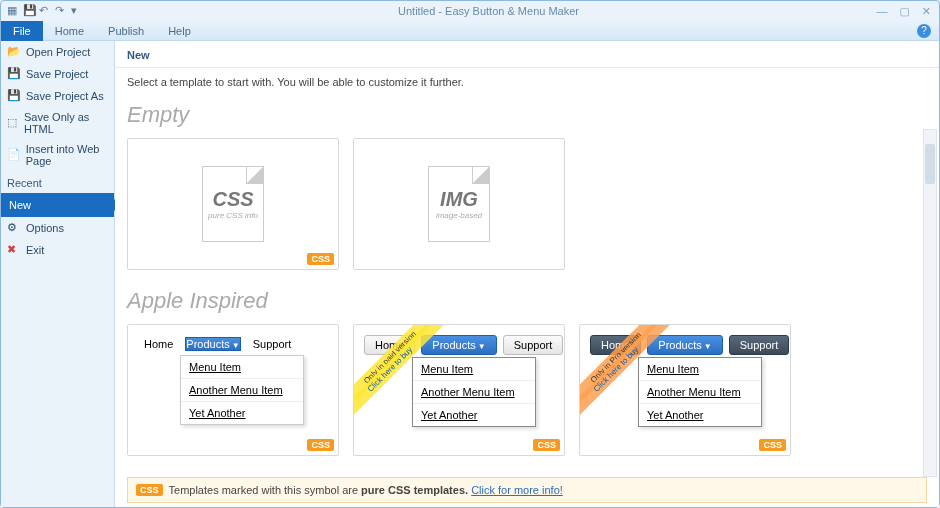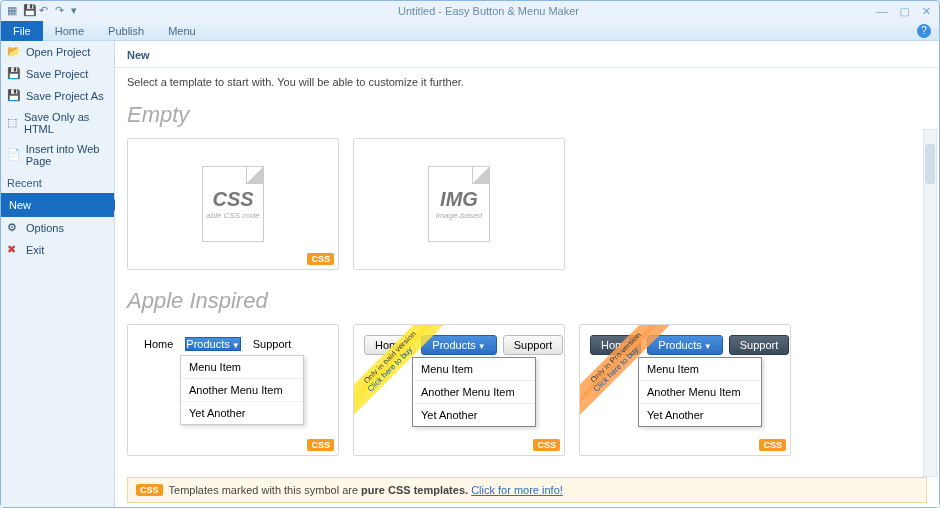--- a/index.html
+++ b/index.html
@@ -36,21 +36,21 @@
 .doc-big { font-size:20px; font-weight:bold; color:#777; font-style:italic; }
 .doc-small { font-size:8px; color:#aaa; font-style:italic; }
 .menu-demo { font-size:11px; }
 .menu-row { display:flex; align-items:center; gap:6px; }
 .menu-row.gray .mbtn { background:linear-gradient(#fafafa,#e5e5e5); border:1px solid #bbb; padding:3px 10px; border-radius:3px; font-size:11px; }
 .menu-row.dark .mbtn { background:linear-gradient(#5a6a7a,#3a4a5a); border:1px solid #2a3a4a; color:#fff; padding:3px 10px; border-radius:3px; font-size:11px; }
 .mbtn.prod { background:linear-gradient(#4a8fe0,#2a6fc0)!important; color:#fff!important; border:1px solid #1a5fb0!important; }
 .mbtn.plain { background:none; border:none; padding:3px 6px; }
 .dropdown { margin-top:2px; margin-left:42px; border:1px solid #ccc; background:#fff; box-shadow:2px 2px 4px rgba(0,0,0,0.15); width:124px; }
 .dropdown.dark { border:1px solid #888; margin-left:48px; }
-.dropdown div { padding:5px 8px; font-size:11px; border-bottom:1px solid #eee; }
+.dropdown div { padding:5px 8px; font-size:11px; border-bottom:1px solid #eee;text-decoration:underline; }
 .dropdown div:last-child { border-bottom:none; }
 .ribbon { position:absolute; top:0; left:0; width:100px; height:100px; overflow:hidden; pointer-events:none; }
 .ribbon span { position:absolute; display:block; width:140px; padding:2px 0; transform:rotate(-45deg); top:26px; left:-34px; text-align:center; font-size:8px; color:#333; }
 .ribbon.yellow span { background:rgba(255,230,50,0.85); }
 .ribbon.orange span { background:rgba(255,160,80,0.85); }
 .ribbon .r2 { top:38px; left:-34px; color:#0a5aa0; font-size:8px; }
 .footer-note { margin:4px 12px; padding:6px 8px; border:1px solid #f0d8a0; background:#fff8e8; font-size:11px; color:#444; display:flex; align-items:center; gap:6px; }
 .footer-note a { color:#2a6fc0; text-decoration:underline; }
 .scrollbar { position:absolute; right:2px; top:88px; bottom:30px; width:14px; background:#f0f4f8; border:1px solid #dde5ee; }
 .scrollbar .thumb { position:absolute; top:14px; width:10px; left:1px; height:40px; background:#d0dce8; border-radius:2px; }
@@ -73,21 +73,21 @@
       <span>—</span>
       <span>▢</span>
       <span>✕</span>
     </div>
   </div>
 
   <div class="menubar">
     <div class="file-tab">File</div>
     <div class="tab">Home</div>
     <div class="tab">Publish</div>
-    <div class="tab">Menu</div>
+    <div class="tab">Help</div>
     <div class="help-icon">?</div>
   </div>
 
   <div class="body">
     <div class="sidebar">
       <div class="side-item">
           <span class="ico">📂</span>
           <span>Open Project</span>
         </div>
       <div class="side-item">
@@ -121,21 +121,21 @@
     <div class="content">
       <div class="content-header">New</div>
       <div class="content-sub">Select a template to start with. You will be able to customize it further.</div>
 
       <div class="scroll-area">
         <div class="section-title">Empty</div>
         <div class="cards">
           <div class="card">
             <div class="doc-icon">
               <div class="doc-big">CSS</div>
-              <div class="doc-small">able CSS code</div>
+              <div class="doc-small">pure CSS info</div>
             </div>
             <div class="css-badge">CSS</div>
           </div>
           <div class="card">
             <div class="doc-icon">
               <div class="doc-big">IMG</div>
               <div class="doc-small">image-based</div>
             </div>
           </div>
         </div>

